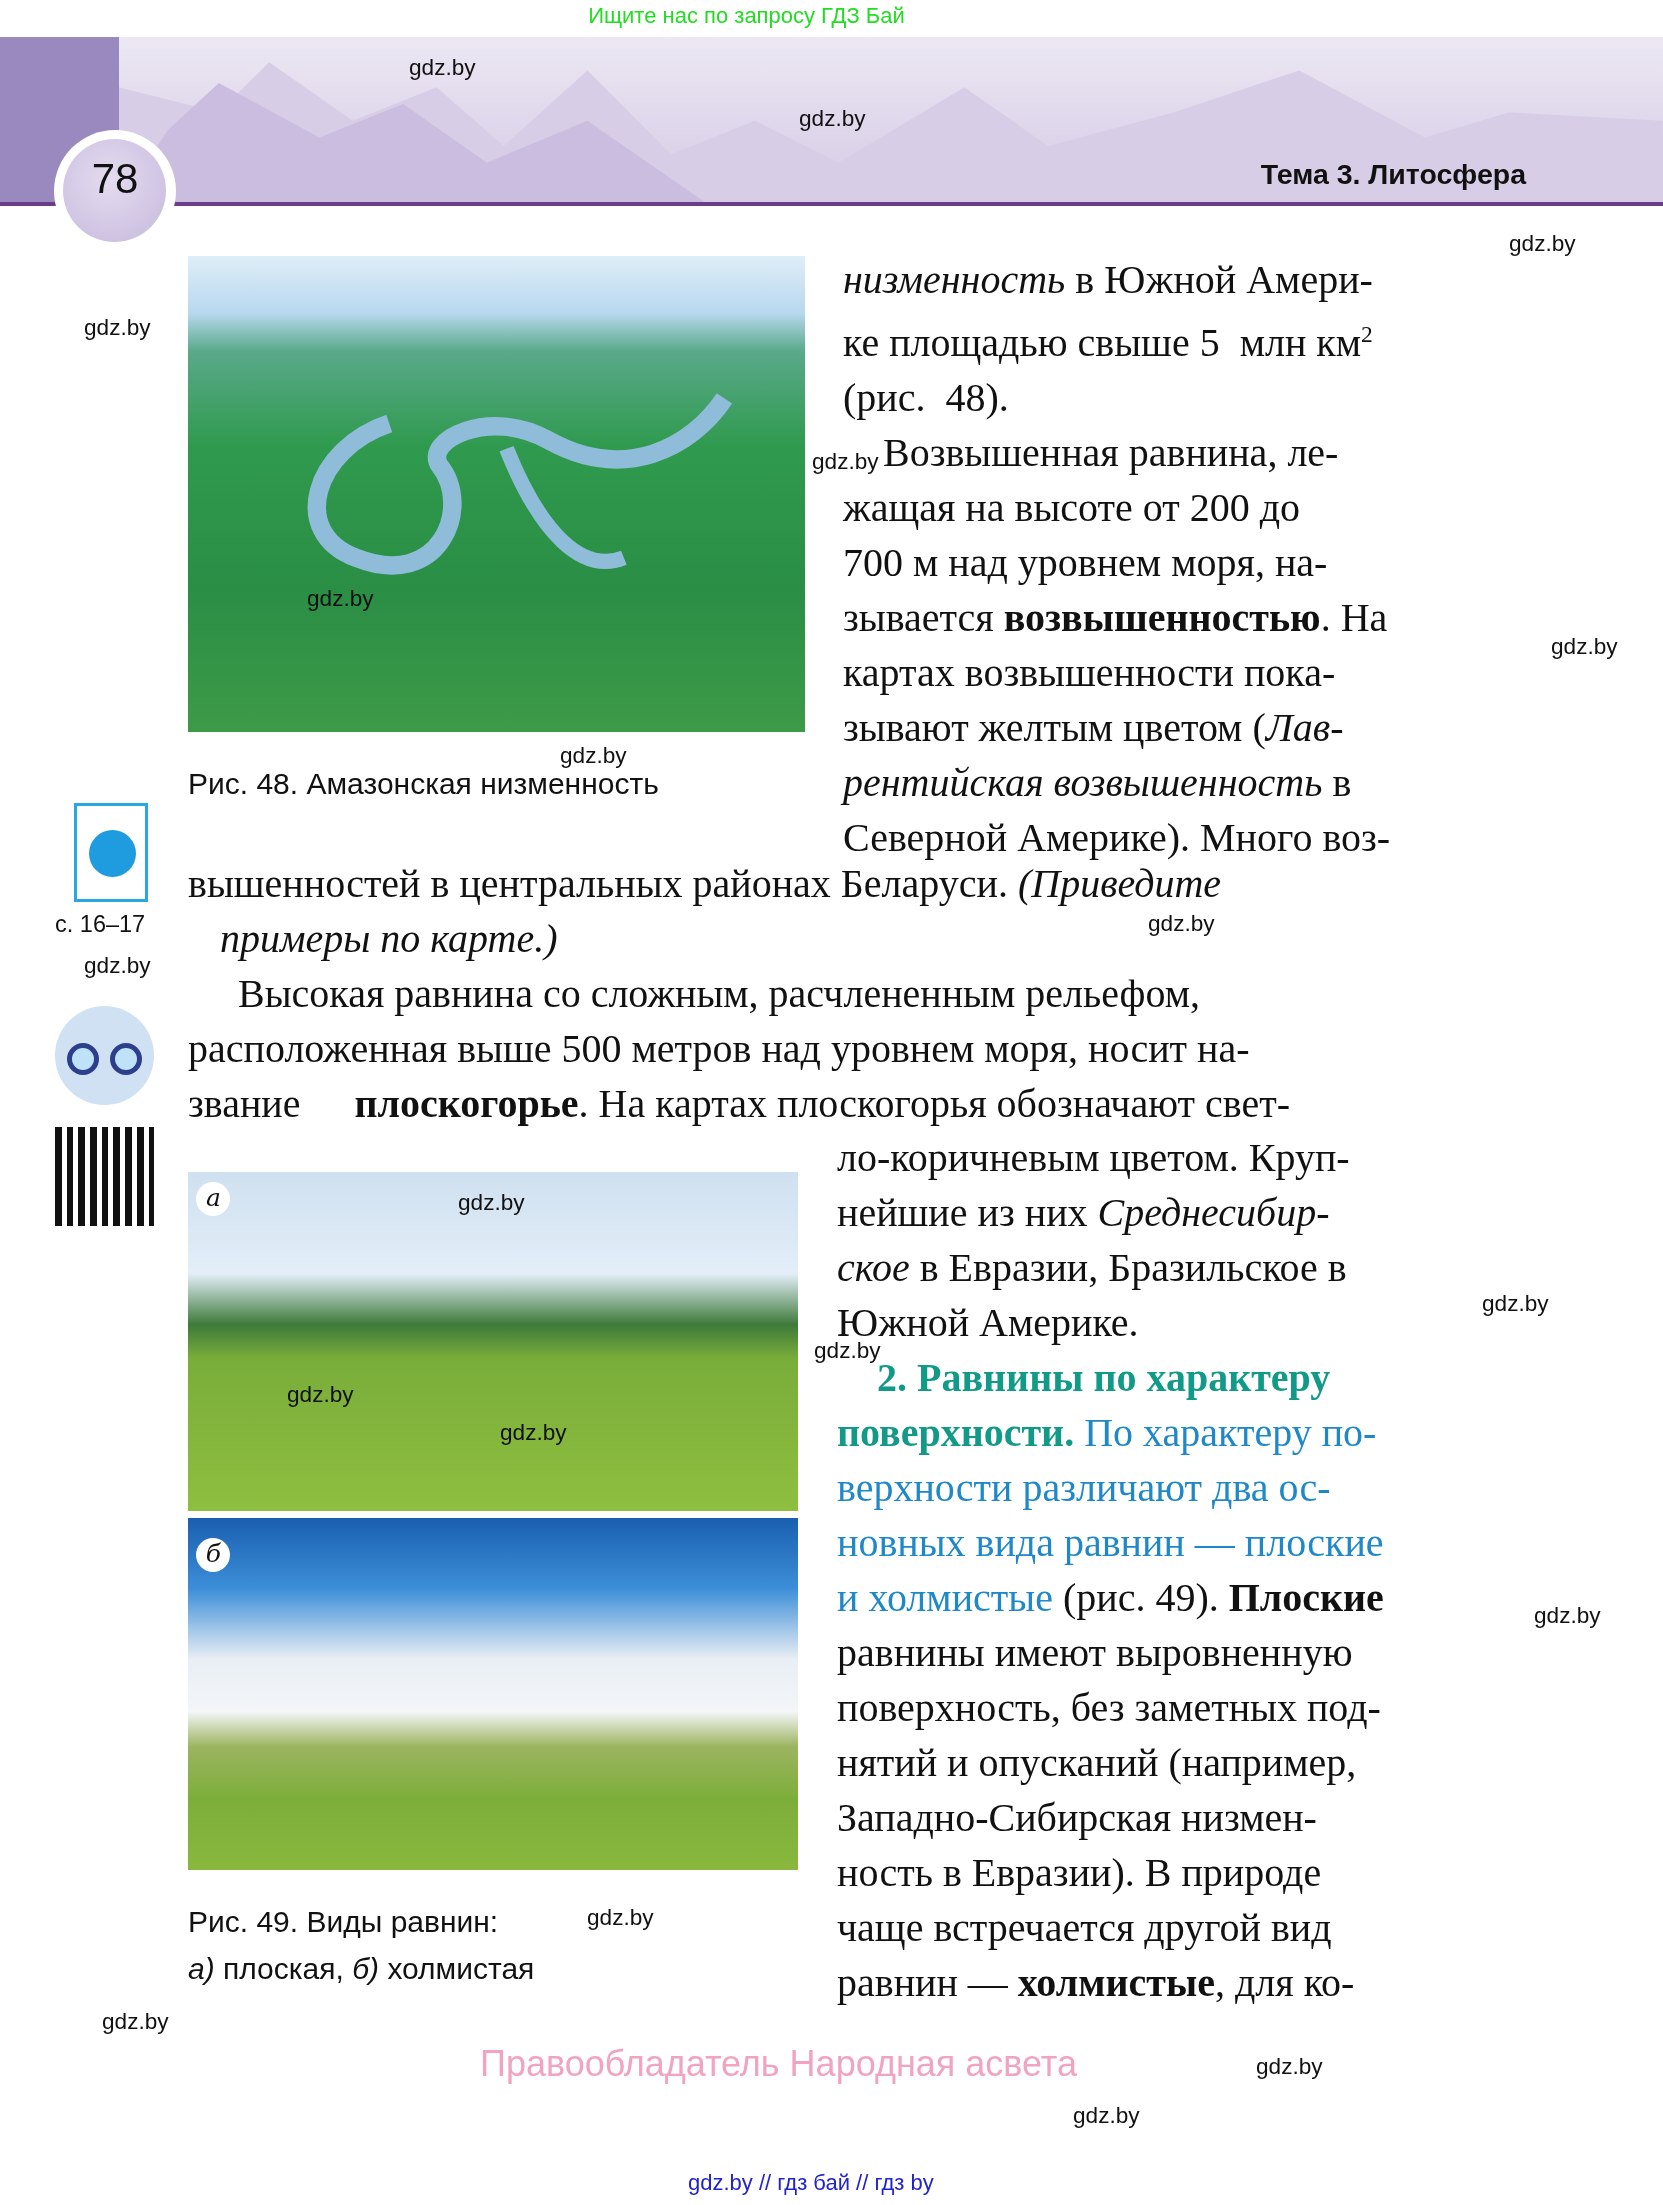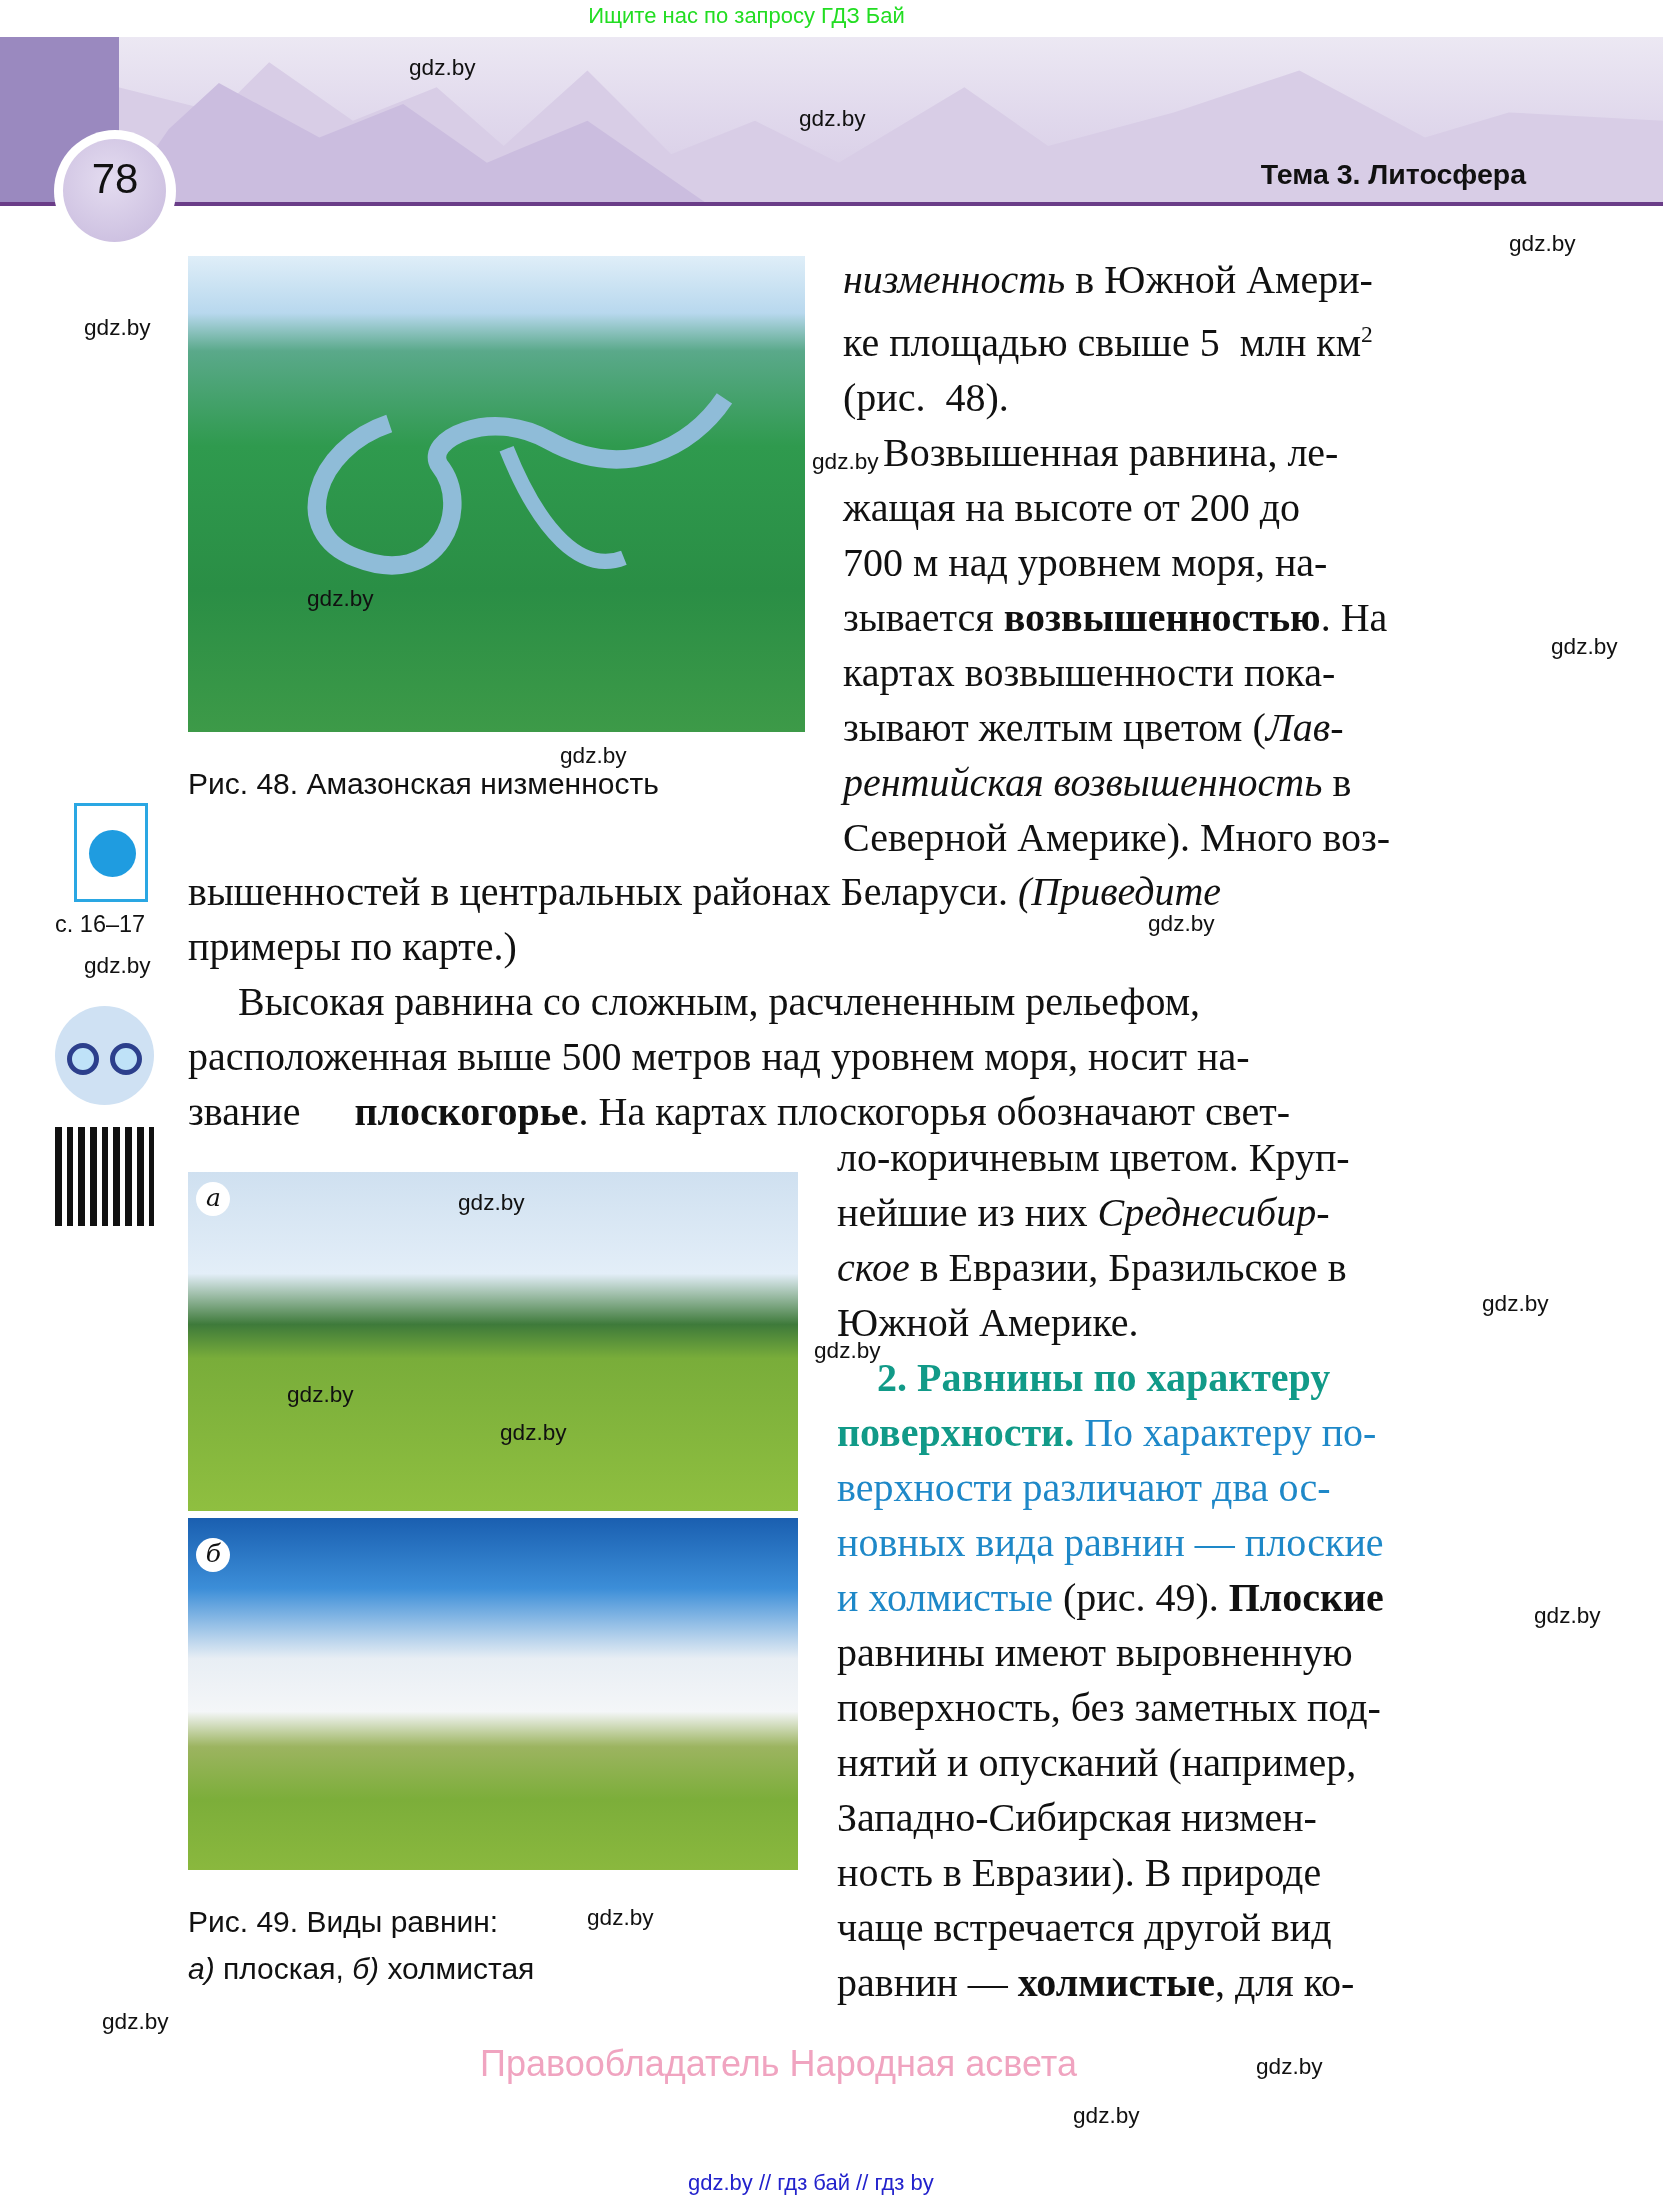--- a/index.html
+++ b/index.html
@@ -83,22 +83,22 @@
     <div style="white-space: pre;"><span>жащая на высоте от 200 до</span></div>
     <div style="white-space: pre;"><span>700 м над уровнем моря, на-</span></div>
     <div style="white-space: pre;"><span>зывается </span><span style="font-weight: bold;">возвышенностью</span><span>. На</span></div>
     <div style="white-space: pre;"><span>картах возвышенности пока-</span></div>
     <div style="white-space: pre;"><span>зывают желтым цветом (</span><span style="font-style: italic;">Лав-</span></div>
     <div style="white-space: pre;"><span style="font-style: italic;">рентийская возвышенность</span><span> в</span></div>
     <div style="white-space: pre;"><span>Северной Америке). Много воз-</span></div>
   </div>
 
 <div class="abs serif txt" style="left:188px;top:856px;width:1336px" id="fw">
-    <div style="white-space: pre; margin-top: 8px;"><span>вышенностей в центральных районах Беларуси. </span><span style="font-style: italic;">(Приведите</span></div>
-    <div style="white-space: pre;"><span style="">примеры по карте.)</span></div>
+    <div style="white-space: pre;"><span>вышенностей в центральных районах Беларуси. </span><span style="font-style: italic;">(Приведите</span></div>
+    <div style="white-space: pre;"><span style="font-style: italic; margin-left: 32px;">примеры по карте.)</span></div>
     <div style="white-space: pre;"><span>     Высокая равнина со сложным, расчлененным рельефом,</span></div>
     <div style="white-space: pre;"><span>расположенная выше 500 метров над уровнем моря, носит на-</span></div>
     <div style="white-space: pre;"><span>звание </span><span style="font-weight: bold; margin-left: 44px;">плоскогорье</span><span>. На картах плоскогорья обозначают свет-</span></div>
   </div>
 
 <div class="abs img" style="left:188px;top:1172px;width:610px;height:339px;background:linear-gradient(180deg,#cfe0f0 0%,#e3eef8 30%,#3e7a3a 45%,#79ad3a 55%,#8fbf40 100%)">
   <div class="abs label-circle" style="left:8.4px;top:10px">а</div>
   <div class="abs wm" style="left:270px;top:18.4px">gdz.by</div>
   <div class="abs wm" style="left:99px;top:210px">gdz.by</div>
   <div class="abs wm" style="left:312px;top:248px">gdz.by</div>

